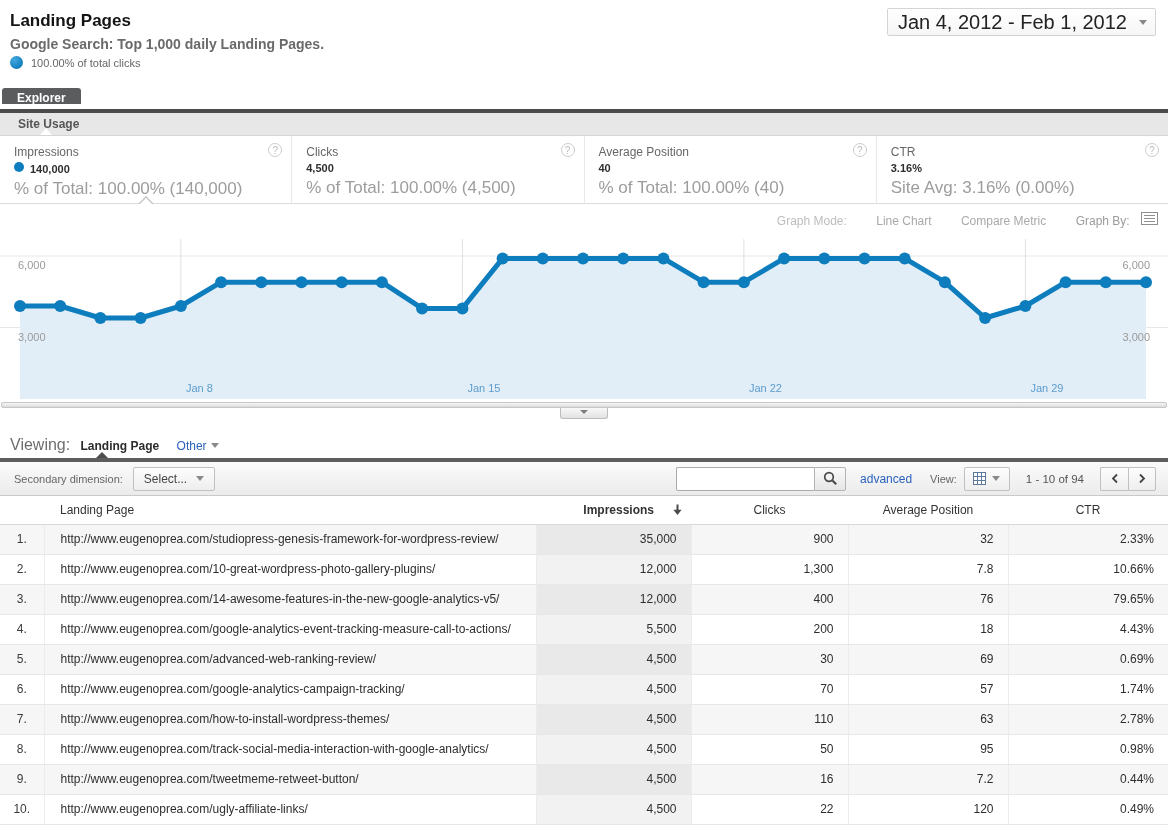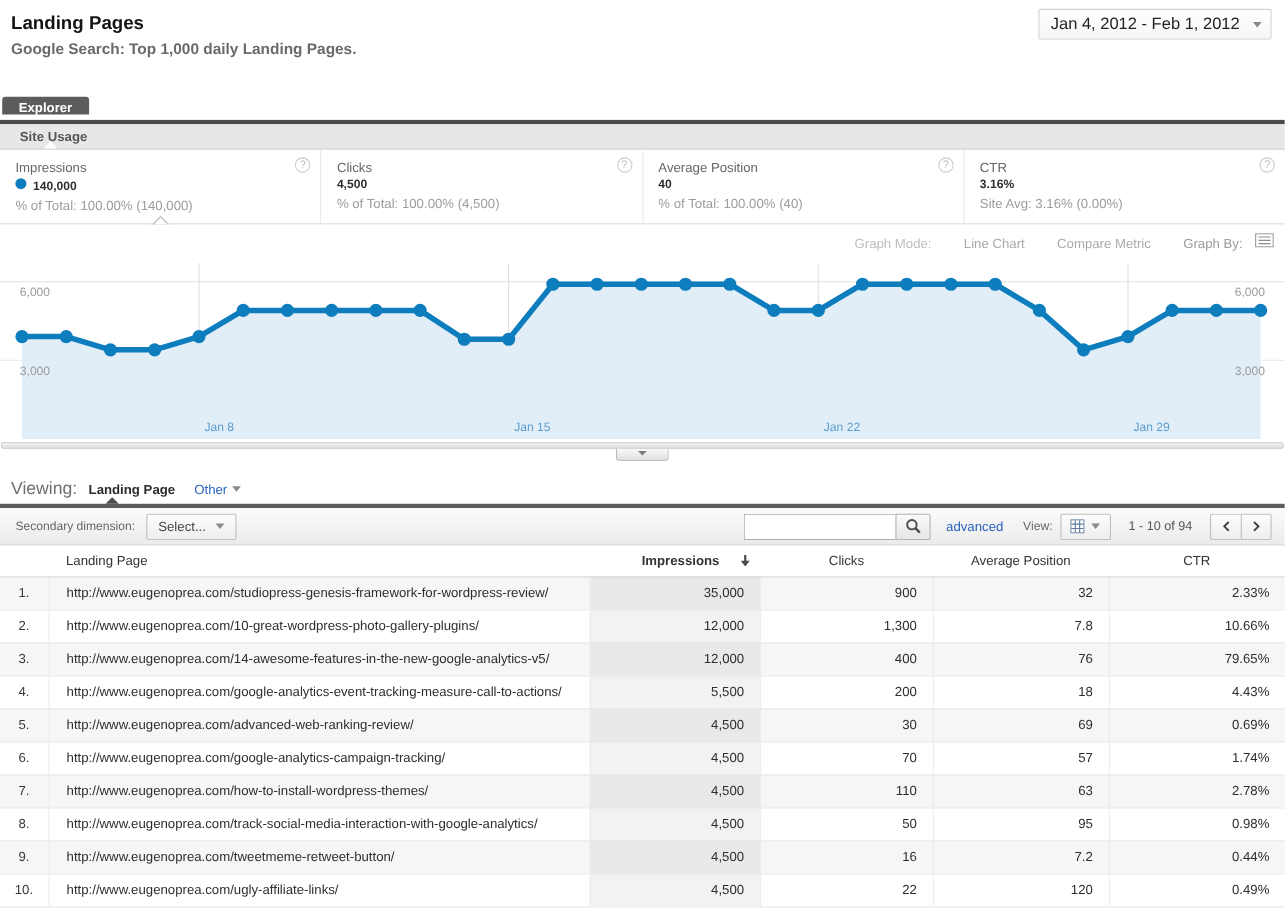--- a/index.html
+++ b/index.html
@@ -10,21 +10,21 @@
   
   .report-header { position:relative; height:88px; padding:10px 12px 0 10px; }
   .page-title { margin:0; font-size:17px; line-height:22px; font-weight:bold; color:#141414; }
   .subtitle { margin-top:4px; font-size:14px; font-weight:bold; color:#6a6a6a; }
   .legend-row { margin-top:4px; display:flex; align-items:center; }
   .legend-dot { width:13px; height:13px; border-radius:50%;
     background:radial-gradient(circle at 35% 30%, #45a6de, #0d7dbd 75%); margin-right:8px; }
   .legend-text { font-size:11px; color:#666; }
   .date-picker { position:absolute; top:8px; right:12px; height:28px; line-height:26px;
     border:1px solid #d4d4d4; border-radius:2px; background:linear-gradient(#fff,#f6f6f6);
-    padding:0 28px 0 10px; font-size:15px; color:#222; cursor:pointer; }
+    padding:0 28px 0 10px; font-size:20px; color:#222; cursor:pointer; }
   .date-picker .caret-down { position:absolute; right:8px; top:11px; }
 
   .caret-down { display:inline-block; width:0; height:0;
     border-left:4px solid transparent; border-right:4px solid transparent;
     border-top:5px solid #8a8a8a; }
 
   
   .tab-row { height:21px; padding-left:2px; }
   .tab { display:inline-block; height:16px; line-height:21px; padding:0 15px;
     background:#5b5c5e; color:#fff; font-weight:bold; font-size:12px;
@@ -38,21 +38,21 @@
     border-bottom:7px solid #fff; }
 
   
   .metrics { display:flex; height:68px; border-bottom:1px solid #dcdcdc; background:#fff; }
   .metric { position:relative; flex:1 1 0; padding:9px 12px 0 14px; border-right:1px solid #e9e9e9; }
   .metric:last-child { border-right:none; }
   .m-label { font-size:12px; color:#666; }
   .m-valrow { margin-top:3px; font-size:11px; font-weight:bold; color:#2e2e2e; }
   .m-dot { display:none; width:10px; height:10px; border-radius:50%;
     background:#0d7dbd; margin-right:6px; vertical-align:1px; }
-  .m-sub { margin-top:4px; font-size:12px; color:#9d9d9d; }
+  .m-sub { margin-top:4px; font-size:17px; color:#9d9d9d; }
   .help-icon { position:absolute; top:7px; right:9px; width:14px; height:14px; border-radius:50%;
     border:1px solid #ccc; color:#bbb; font-size:10px; line-height:13px; text-align:center; cursor:pointer; }
   .help-icon::after { content:"?"; }
   .m-notch { display:none; position:absolute; bottom:-1px; left:50%; }
   .metric.selected .m-dot { display:inline-block; }
   .metric.selected .m-notch { display:block; }
   .m-notch .outer { position:absolute; left:-8px; bottom:0; width:0; height:0;
     border-left:8px solid transparent; border-right:8px solid transparent; border-bottom:8px solid #c6c6c6; }
   .m-notch .inner { position:absolute; left:-6px; bottom:0; width:0; height:0;
     border-left:6px solid transparent; border-right:6px solid transparent; border-bottom:6px solid #fff; }
@@ -134,20 +134,24 @@
   tr.shade td.imp { background:#e9e9e9; }
 </style>
 </head>
 <body>
 
 <div class="page">
 
   <div class="report-header">
     <h1 class="page-title">Landing Pages</h1>
     <div class="subtitle">Google Search: Top 1,000 daily Landing Pages.</div>
+    <div class="legend-row">
+      <span class="legend-dot"></span>
+      <span class="legend-text">100.00% of total clicks</span>
+    </div>
     <div class="date-picker">
       <span>Jan 4, 2012 - Feb 1, 2012</span>
       <span class="caret-down"></span>
     </div>
   </div>
 
   <div class="tab-row">
     <span class="tab">Explorer</span>
   </div>
   <div class="dark-strip"></div>

